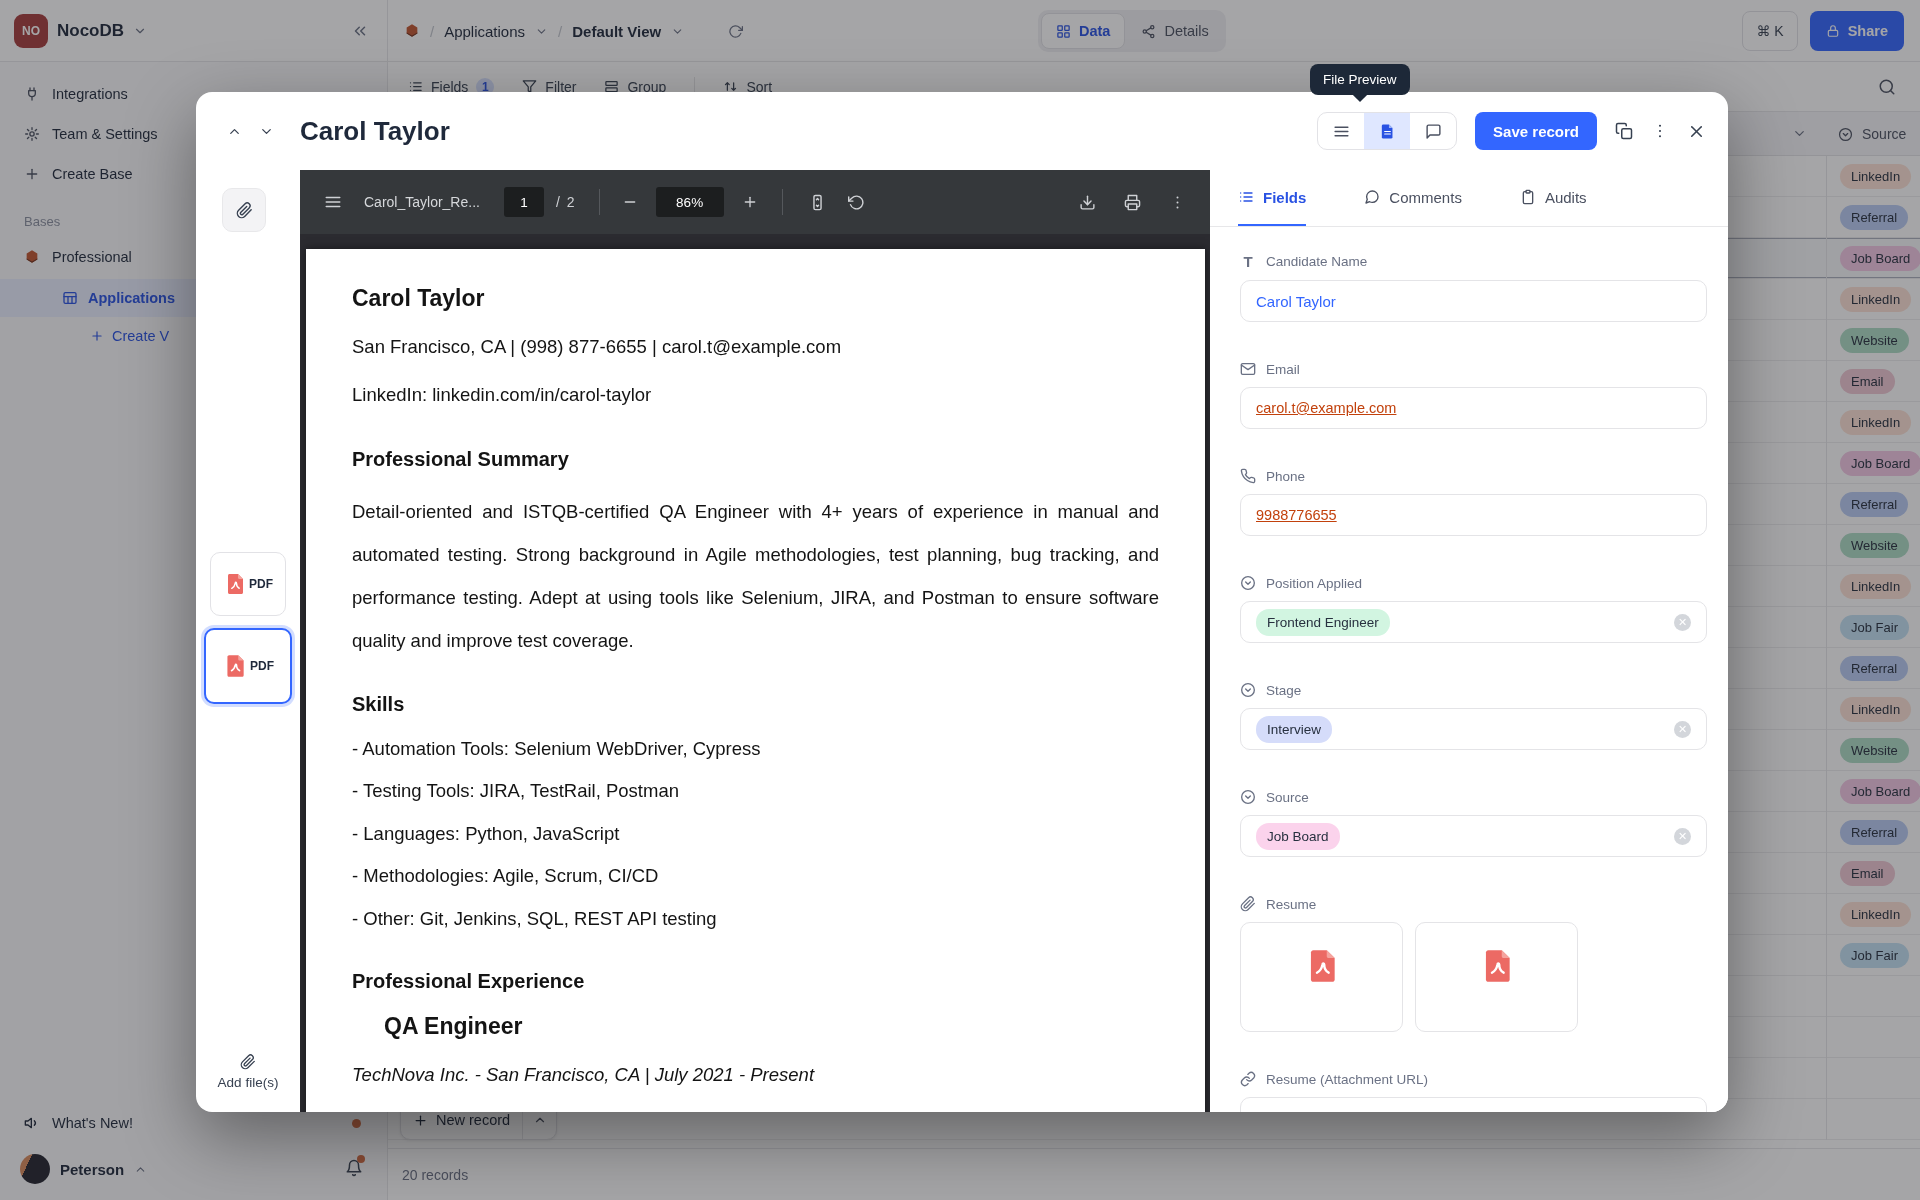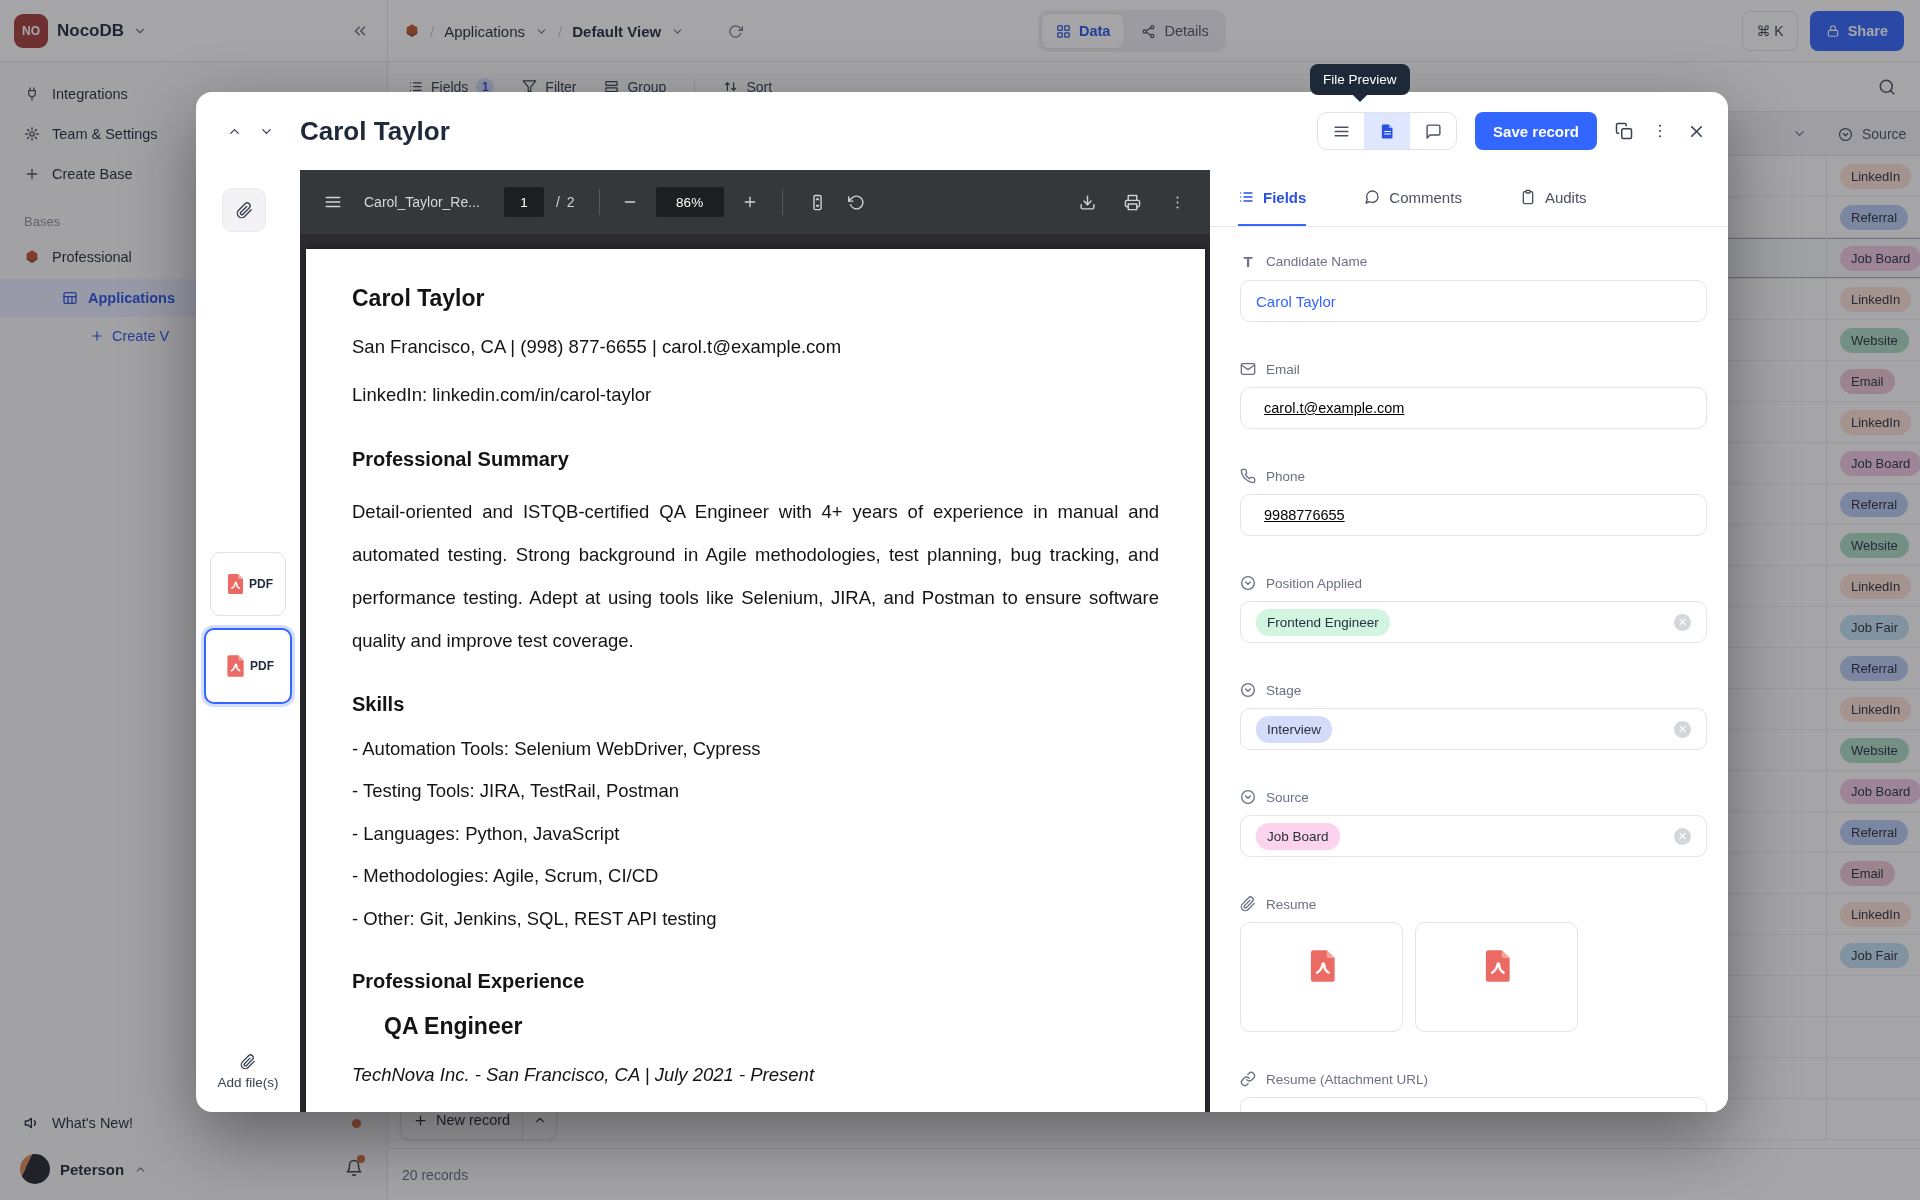--- a/index.html
+++ b/index.html
@@ -153,21 +153,21 @@
   .tab { display:flex; align-items:center; gap:9px; font-size:15px; color:#4a5060; border-bottom:2.5px solid transparent; }
   .tab.active { color:#2952e3; font-weight:600; border-bottom-color:#3366ff; }
   .fields { flex:1; overflow:hidden; padding:26px 21px 0 30px; }
   .fblock { margin-bottom:39px; }
   .flabel { display:flex; align-items:center; gap:10px; font-size:13.5px; color:#6a7184; margin-bottom:10px; }
   .flabel .ic { width:16px; height:16px; }
   .t-ic { width:16px; text-align:center; font-size:15px; font-weight:600; color:#6a7184; }
   .finput { height:42px; border:1px solid #e4e4e7; border-radius:10px; display:flex;
     align-items:center; padding:0 15px; font-size:14.5px; background:#fff; }
   .val-primary { color:#3366ff; font-weight:500; font-size:15px; }
-  .val-link { color:#000000; text-decoration:underline;margin-left:8px; }
+  .val-link { color:#c2410c; text-decoration:underline; }
   .xcirc { margin-left:auto; width:17px; height:17px; border-radius:50%; background:#d3d6db;
     color:#fff; font-size:11px; display:flex; align-items:center; justify-content:center; }
   .pill-lg { height:27px; font-size:13.5px; }
   .pill-position { background:#d2f5e1; }
   .pill-stage { background:#d5dcfa; }
   .pill-source { background:#fbd3ec; }
   .att-row { display:flex; gap:12px; }
   .att-card { width:163px; height:110px; border:1px solid #e4e4e7; border-radius:10px;
     display:flex; justify-content:center; padding-top:24px; }
 </style>

